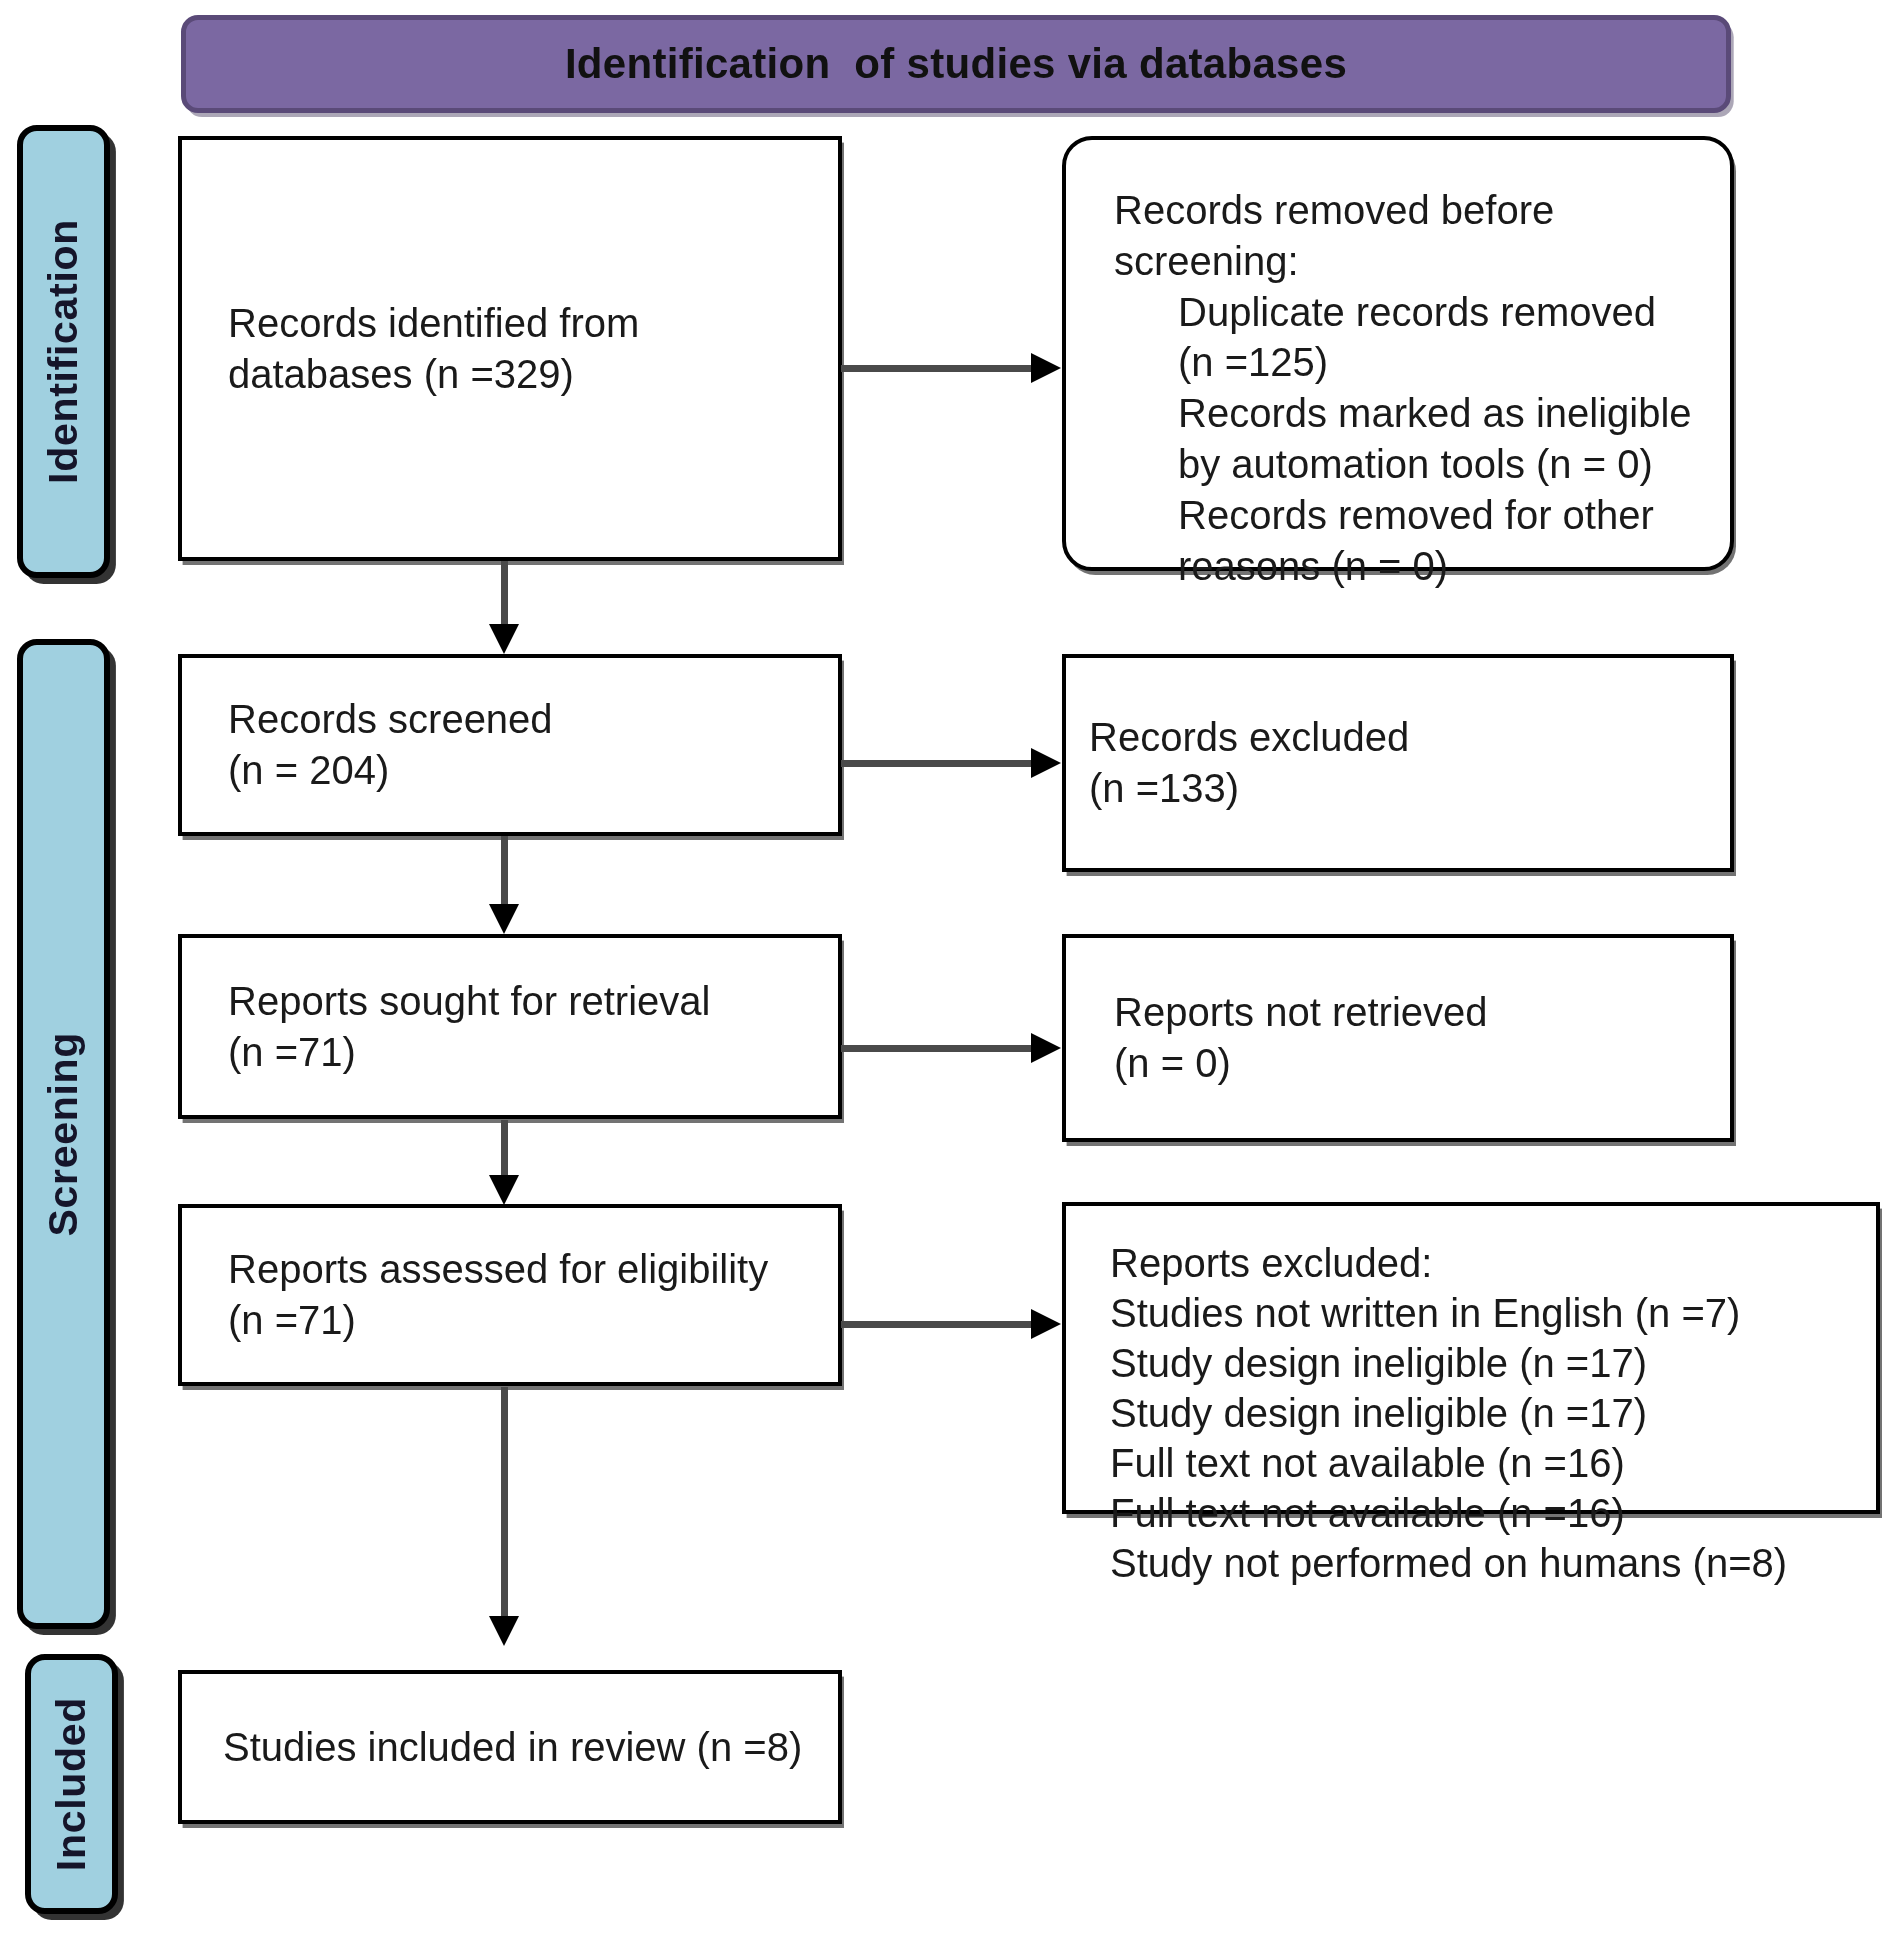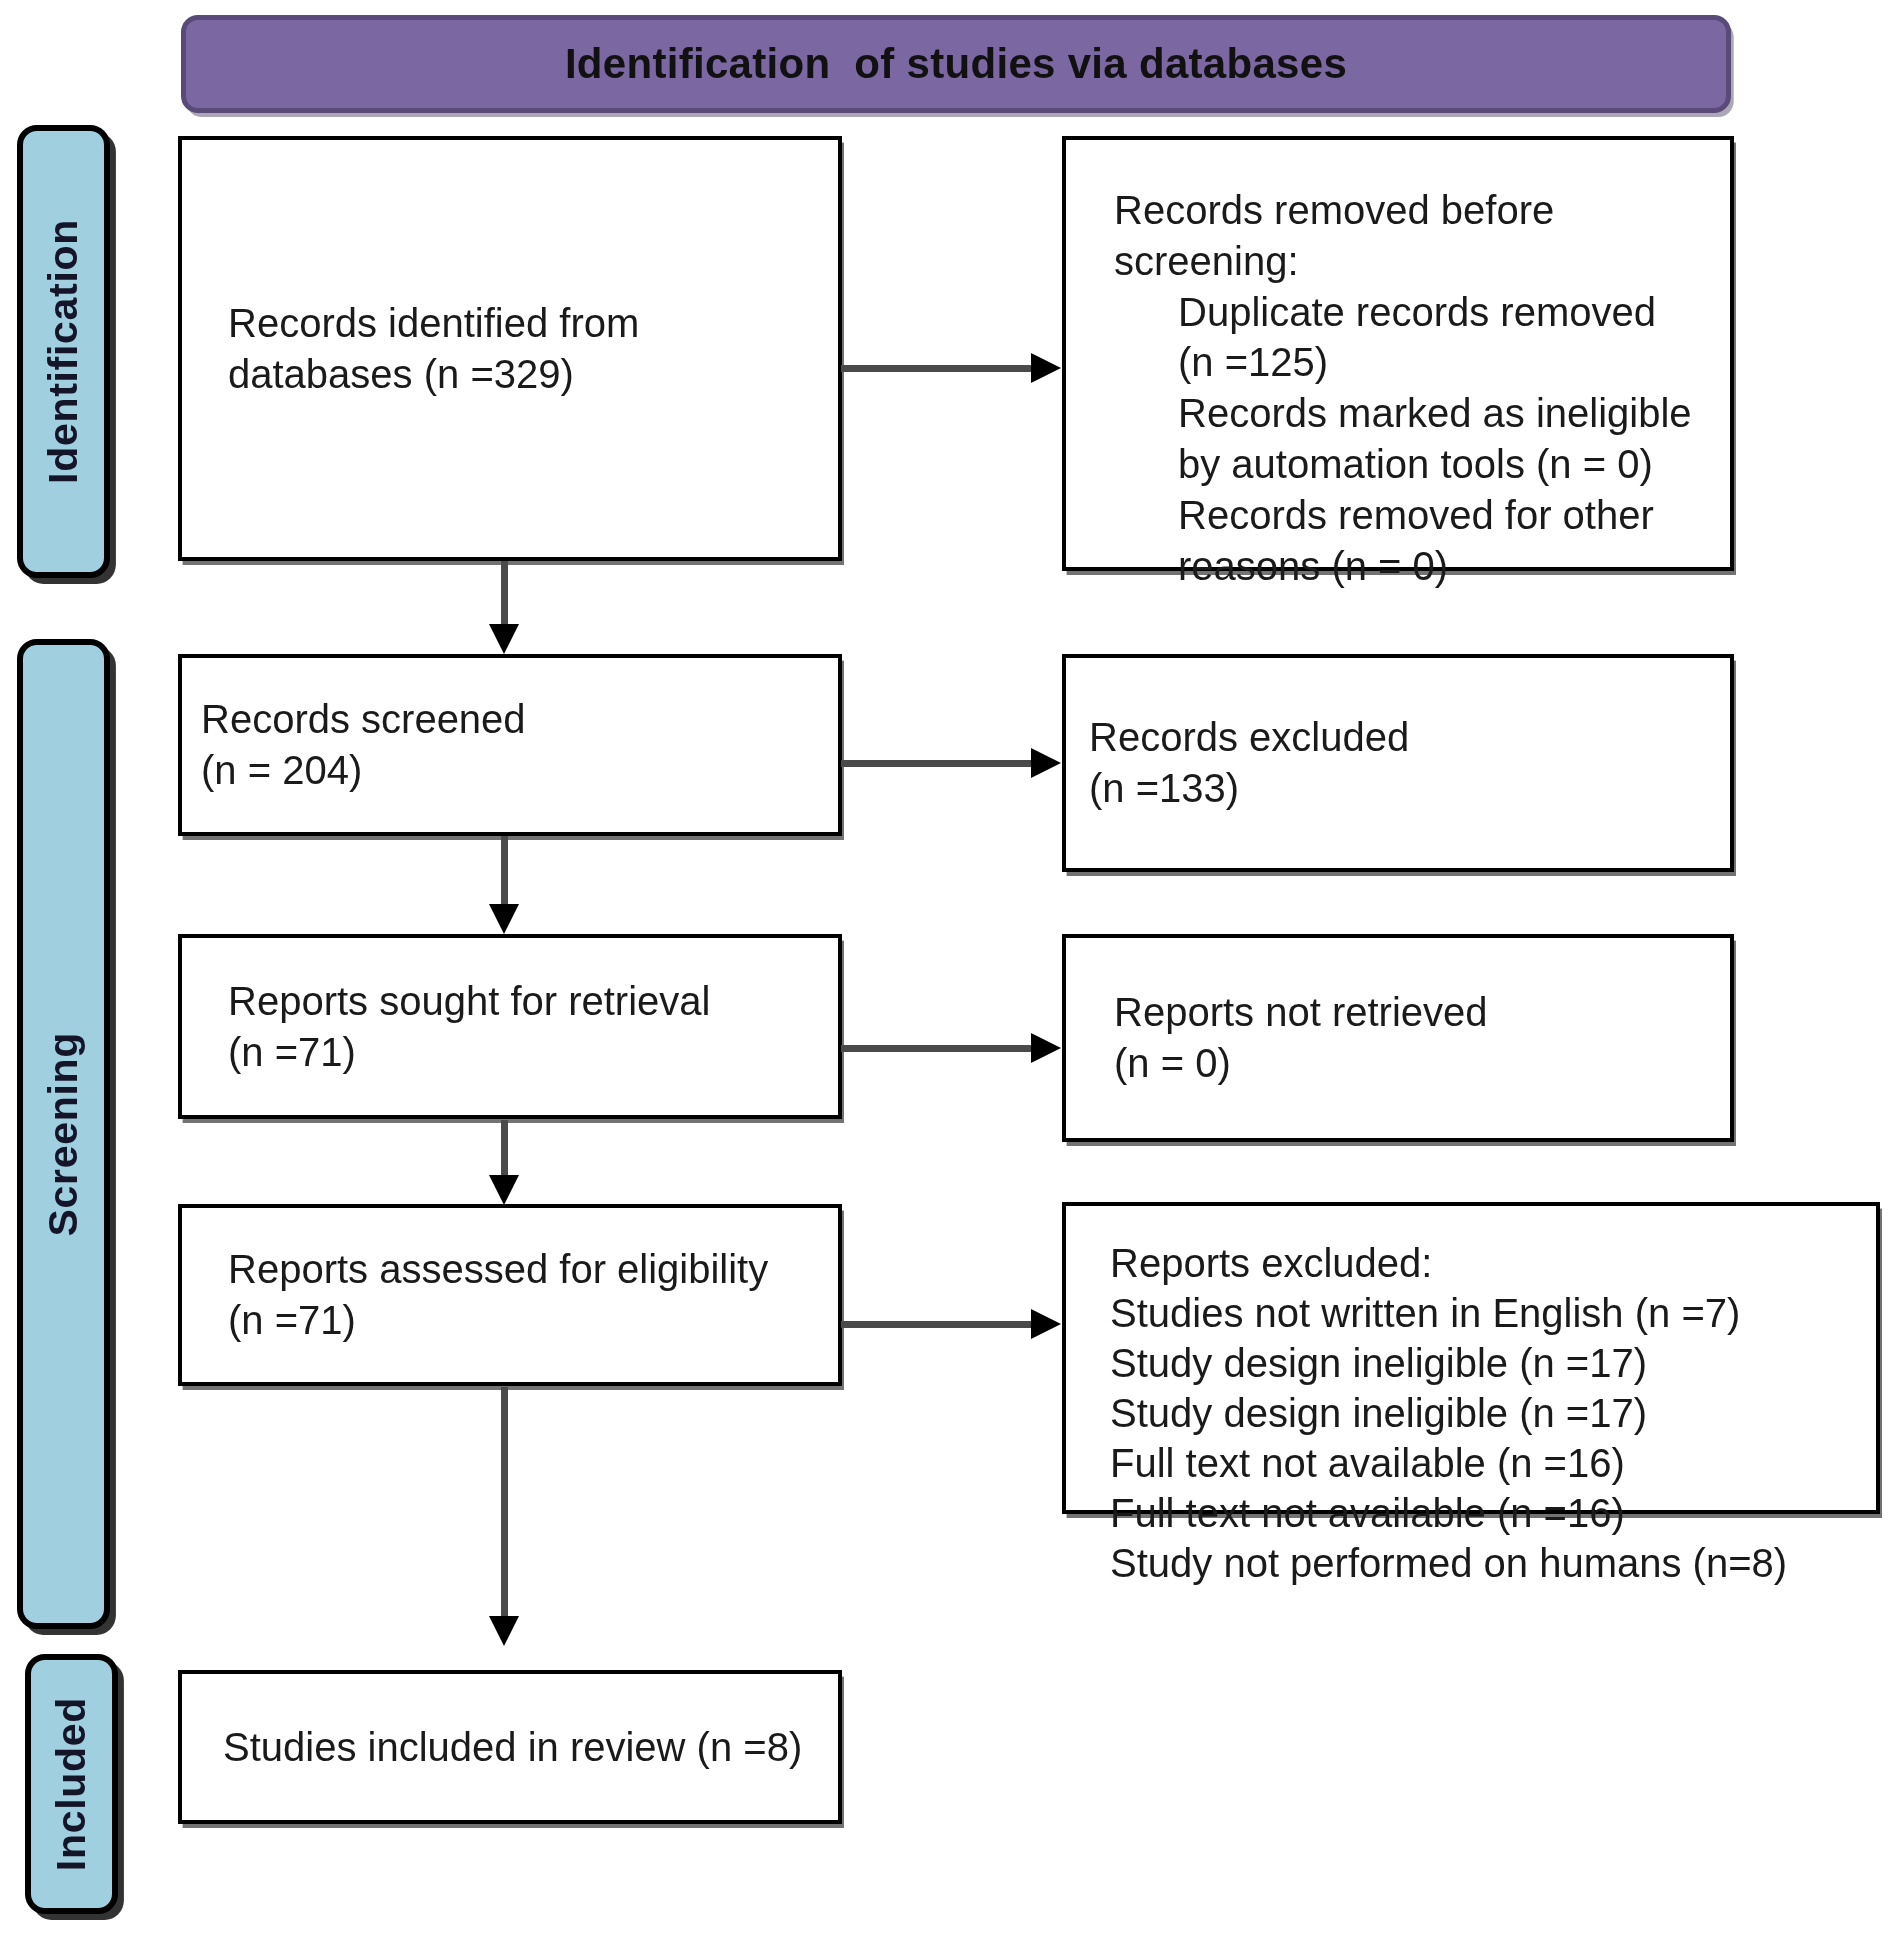--- a/index.html
+++ b/index.html
@@ -47,23 +47,23 @@
   
   .flow-box{
     position:absolute;background:#ffffff;border:4.6px solid #000;
     box-shadow:3.3px 5.3px 0 -1.3px rgba(40,40,40,.65);
     font-size:40px;line-height:1.27;color:#1a1a1a;
   }
   .v-center{display:flex;align-items:center;}
   .pre{white-space:pre-line;}
 
   .box-identified{left:178px;top:136px;width:664px;height:425px;padding-left:46px;}
-  .box-removed{left:1062px;top:136px;width:672px;height:435px;padding:45px 20px 0 48px;}
+  .box-removed{left:1062px;top:136px;width:672px;height:435px;padding:45px 20px 0 48px;border-radius:30px;}
   .box-removed .indent-item{margin-left:64px;}
-  .box-screened{left:178px;top:654px;width:664px;height:182px;padding-left:19px;}
+  .box-screened{left:178px;top:654px;width:664px;height:182px;padding-left:46px;}
   .box-excluded-records{left:1062px;top:654px;width:672px;height:218px;padding-left:23px;}
   .box-sought{left:178px;top:934px;width:664px;height:185px;padding-left:46px;}
   .box-not-retrieved{left:1062px;top:934px;width:672px;height:208px;padding-left:48px;}
   .box-assessed{left:178px;top:1204px;width:664px;height:182px;padding-left:46px;}
   .box-reports-excluded{left:1062px;top:1202px;width:818px;height:312px;padding:32px 13.3px 0 44px;line-height:1.25;}
   .box-included{left:178px;top:1646px;width:664px;height:154px;padding-left:41px;margin-top:24px;}
 
   
   .arrow{position:absolute;}
   .arrow .stem{position:absolute;background:var(--stem);}

